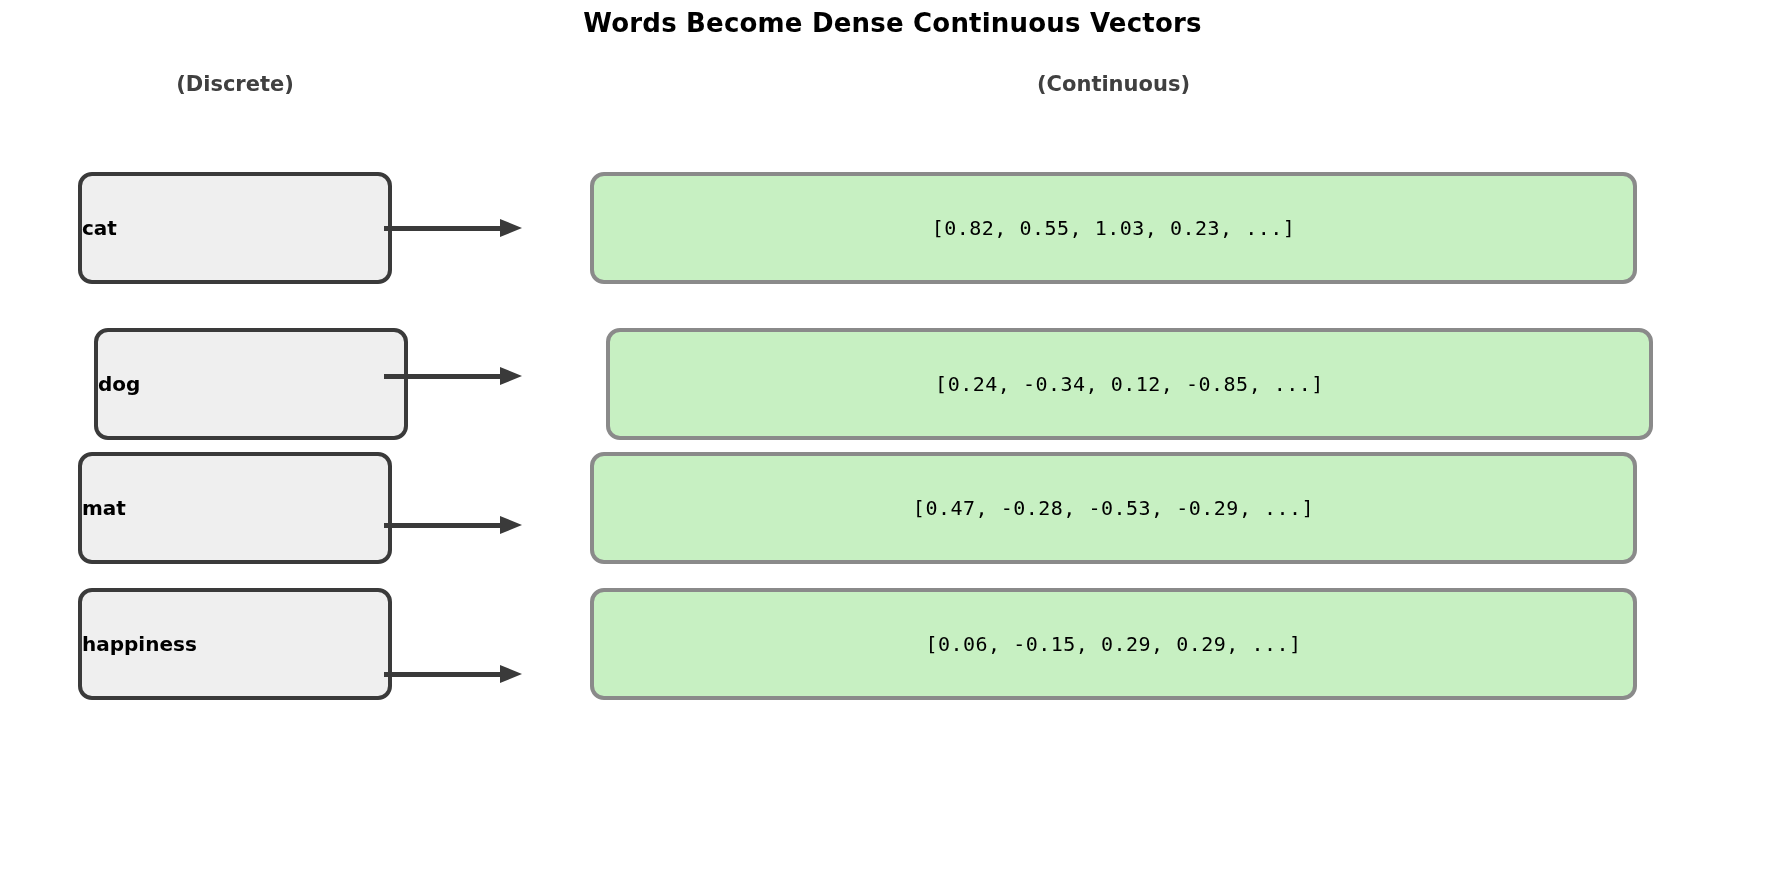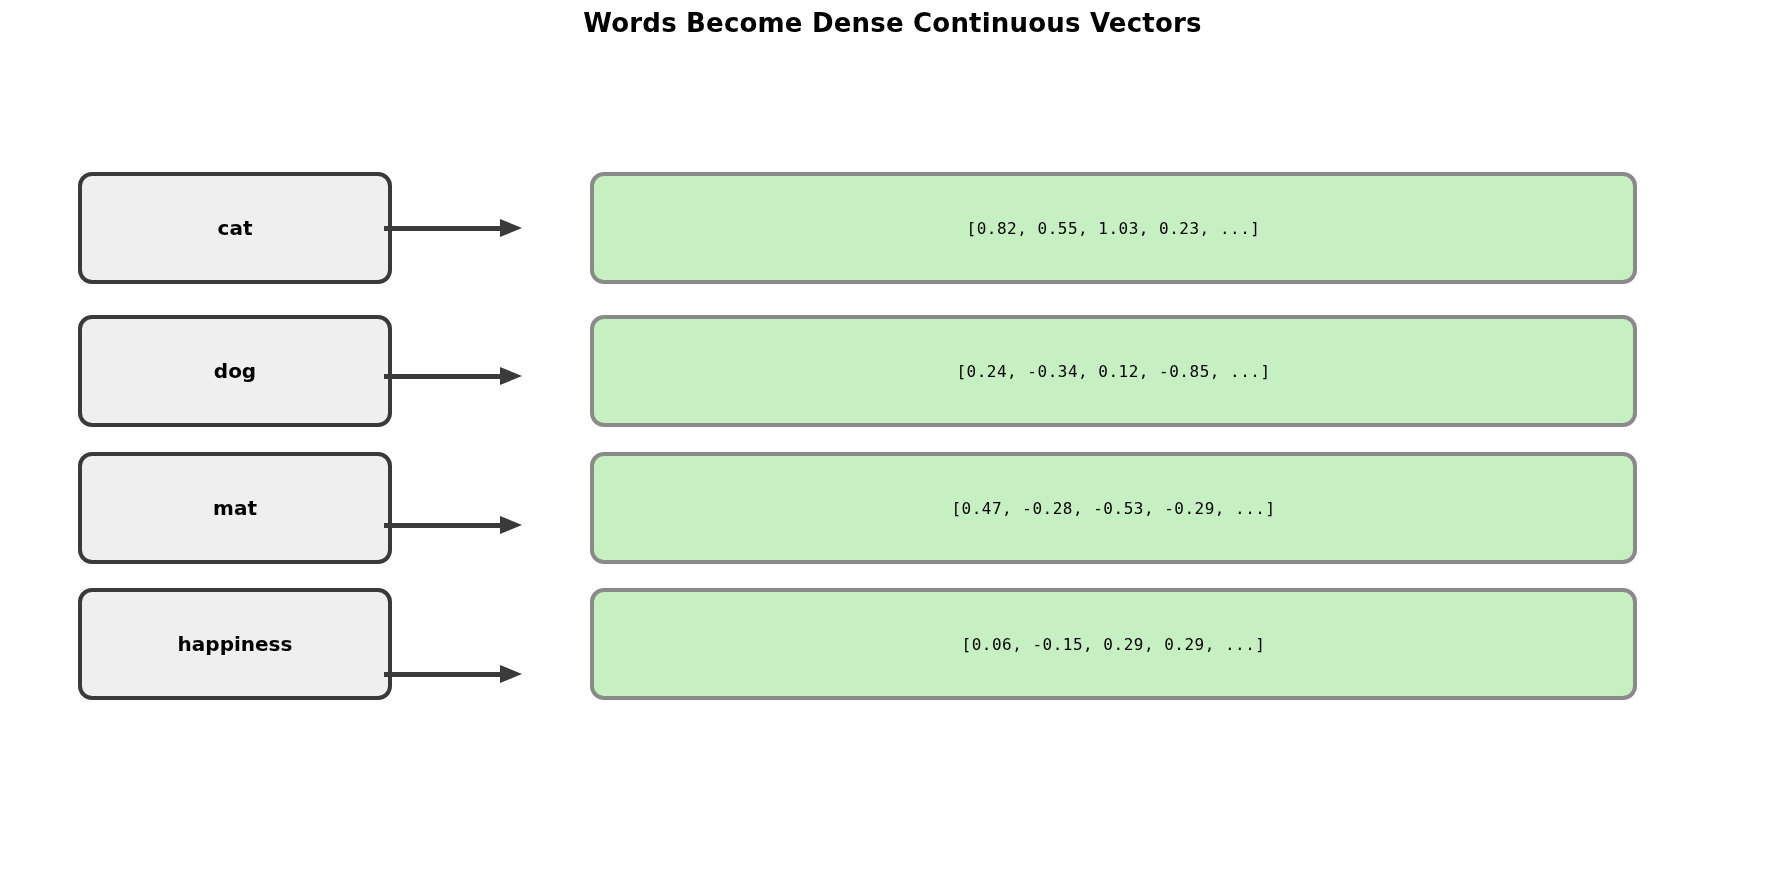--- a/index.html
+++ b/index.html
@@ -53,21 +53,21 @@
   .word-box {
     position: absolute;
     left: 78px;
     width: 314px;
     height: 112px;
     background: #efefef;
     border: 4px solid #3a3a3a;
     border-radius: 14px;
     display: flex;
     align-items: center;
-    justify-content: center;
+    justify-content: flex-start;
   }
   .word-label {
     font-size: 20px;
     font-weight: bold;
     color: #000000;
   }
 
   .vector-box {
     position: absolute;
     left: 590px;
@@ -75,21 +75,21 @@
     height: 112px;
     background: #c7f0c2;
     border: 4px solid #8a8a8a;
     border-radius: 14px;
     display: flex;
     align-items: center;
     justify-content: center;
   }
   .vector-text {
     font-family: "DejaVu Sans Mono", "Liberation Mono", monospace;
-    font-size: 16px;
+    font-size: 20px;
     color: #000000;
     letter-spacing: 0.5px;
   }
 
   .arrow-shaft {
     position: absolute;
     left: 384px;
     width: 118px;
     height: 5px;
     background: #3a3a3a;
@@ -99,40 +99,42 @@
     left: 500px;
     width: 0;
     height: 0;
     border-top: 9px solid transparent;
     border-bottom: 9px solid transparent;
     border-left: 22px solid #3a3a3a;
   }
 
   
   .row-0 .word-box, .row-0 .vector-box { top: 172px; }
-  .row-1 .word-box, .row-1 .vector-box { top: 315px; }
+  .row-1 .word-box, .row-1 .vector-box { top: 328px; margin-left: 16px; }
   .row-2 .word-box, .row-2 .vector-box { top: 452px; }
   .row-3 .word-box, .row-3 .vector-box { top: 588px; }
 
   .row-0 .arrow-shaft { top: 226px; } .row-0 .arrow-head { top: 219px; }
   .row-1 .arrow-shaft { top: 374px; } .row-1 .arrow-head { top: 367px; }
   .row-2 .arrow-shaft { top: 523px; } .row-2 .arrow-head { top: 516px; }
   .row-3 .arrow-shaft { top: 672px; } .row-3 .arrow-head { top: 665px; }
 </style>
 </head>
 <body>
 
 <div class="canvas">
 
   <div class="diagram-title">Words Become Dense Continuous Vectors</div>
 
   <div class="col-header left">
+    <div>(Discrete)</div>
   </div>
 
   <div class="col-header right">
+    <div>(Continuous)</div>
   </div>
 
   <div class="row row-0">
     <div class="word-box">
       <span class="word-label">cat</span>
     </div>
     <div class="arrow-shaft"></div>
     <div class="arrow-head"></div>
     <div class="vector-box">
       <span class="vector-text">[0.82, 0.55, 1.03, 0.23, ...]</span>

